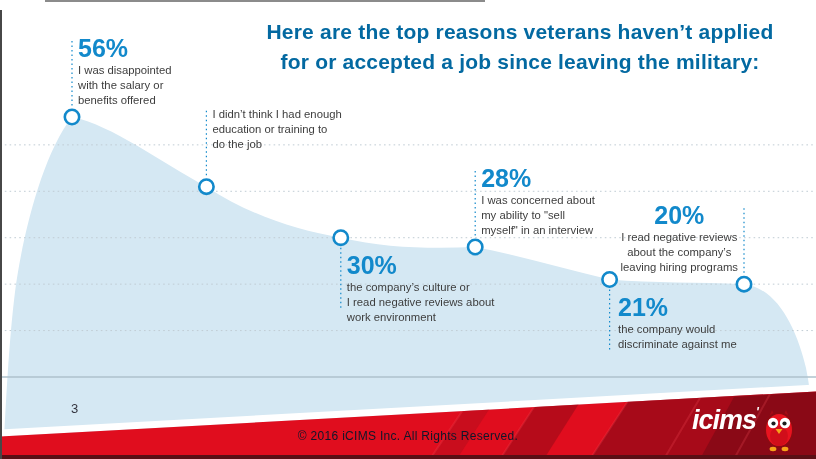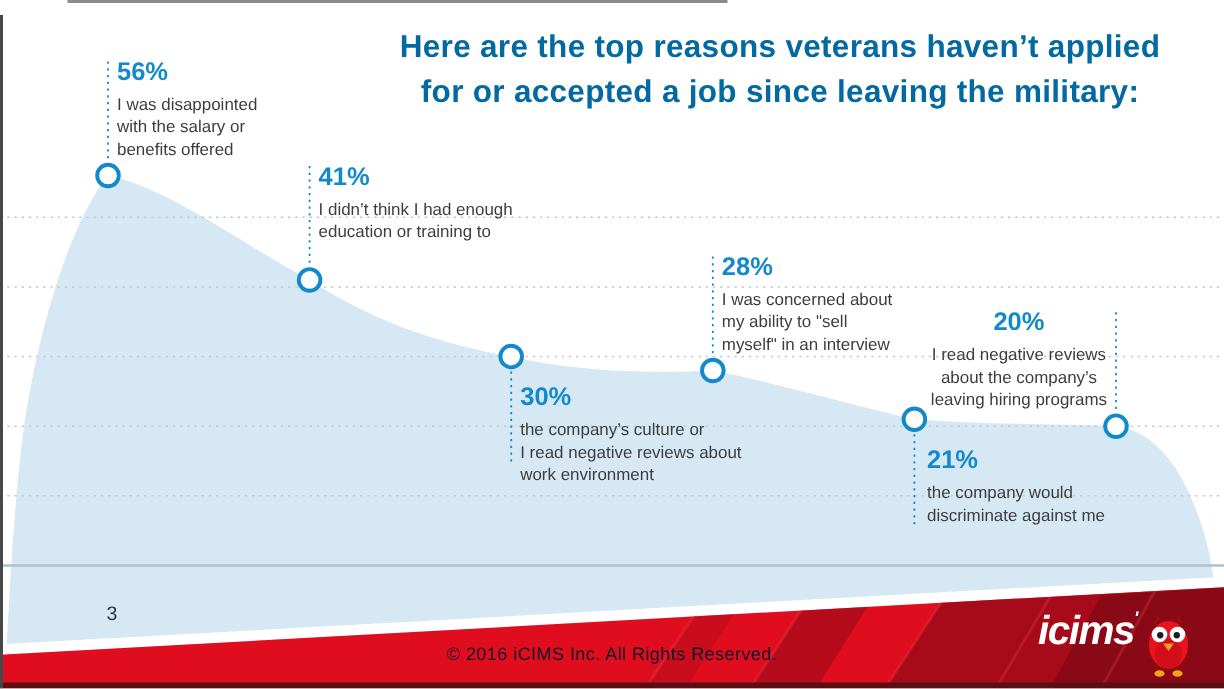--- a/index.html
+++ b/index.html
@@ -9,21 +9,21 @@
   }
   .slide svg.chart{position:absolute;left:0;top:0;}
   .top-border{position:absolute;left:45px;top:0;width:440px;height:2px;background:#8b8b8b;}
   .left-border{position:absolute;left:0;top:10px;width:2px;height:449px;background:#474747;}
   .title{
     position:absolute;left:250px;top:17px;width:540px;text-align:center;
     font-size:21px;font-weight:bold;color:#0369a1;line-height:30px;letter-spacing:.2px;
   }
   .pt-label{position:absolute;white-space:nowrap;}
   .pt-label.right{text-align:center;}
-  .pt-label .pct{font-size:17px;font-weight:bold;color:#1289cb;line-height:22px;margin-bottom:4px;}
+  .pt-label .pct{font-size:25px;font-weight:bold;color:#1289cb;line-height:22px;margin-bottom:4px;}
   .pt-label .desc{font-size:11.3px;line-height:15px;color:#3d3d3d;}
   .page-number{position:absolute;left:71px;top:401px;font-size:13px;color:#35353f;}
   .copyright{position:absolute;left:0;top:429px;width:816px;text-align:center;
     font-size:12px;color:#0f172a;letter-spacing:.3px;}
   .logo{position:absolute;left:692px;top:405px;color:#ffffff;
     font-style:italic;font-weight:bold;font-size:27px;letter-spacing:-1px;}
   .logo .tm{font-size:12px;vertical-align:top;letter-spacing:0;}
   .owl{position:absolute;left:761px;top:407px;}
 </style>
 </head>
@@ -77,23 +77,23 @@
   </div>
 
   <div id="labels">
       <div class="pt-label" style="top: 37.0032px; left: 78px;">
         <div class="pct">56%</div>
         <div class="desc">I was disappointed</div>
         <div class="desc">with the salary or</div>
         <div class="desc">benefits offered</div>
       </div>
       <div class="pt-label" style="top: 106.645px; left: 212.4px;">
-        <div class="pct">41%</div>
         <div class="desc">I didn’t think I had enough</div>
         <div class="desc">education or training to</div>
+        <div class="desc">do the job</div>
       </div>
       <div class="pt-label" style="top: 253.716px; left: 346.8px;">
         <div class="pct">30%</div>
         <div class="desc">the company’s culture or</div>
         <div class="desc">I read negative reviews about</div>
         <div class="desc">work environment</div>
       </div>
       <div class="pt-label" style="top: 167.002px; left: 481.2px;">
         <div class="pct">28%</div>
         <div class="desc">I was concerned about</div>

